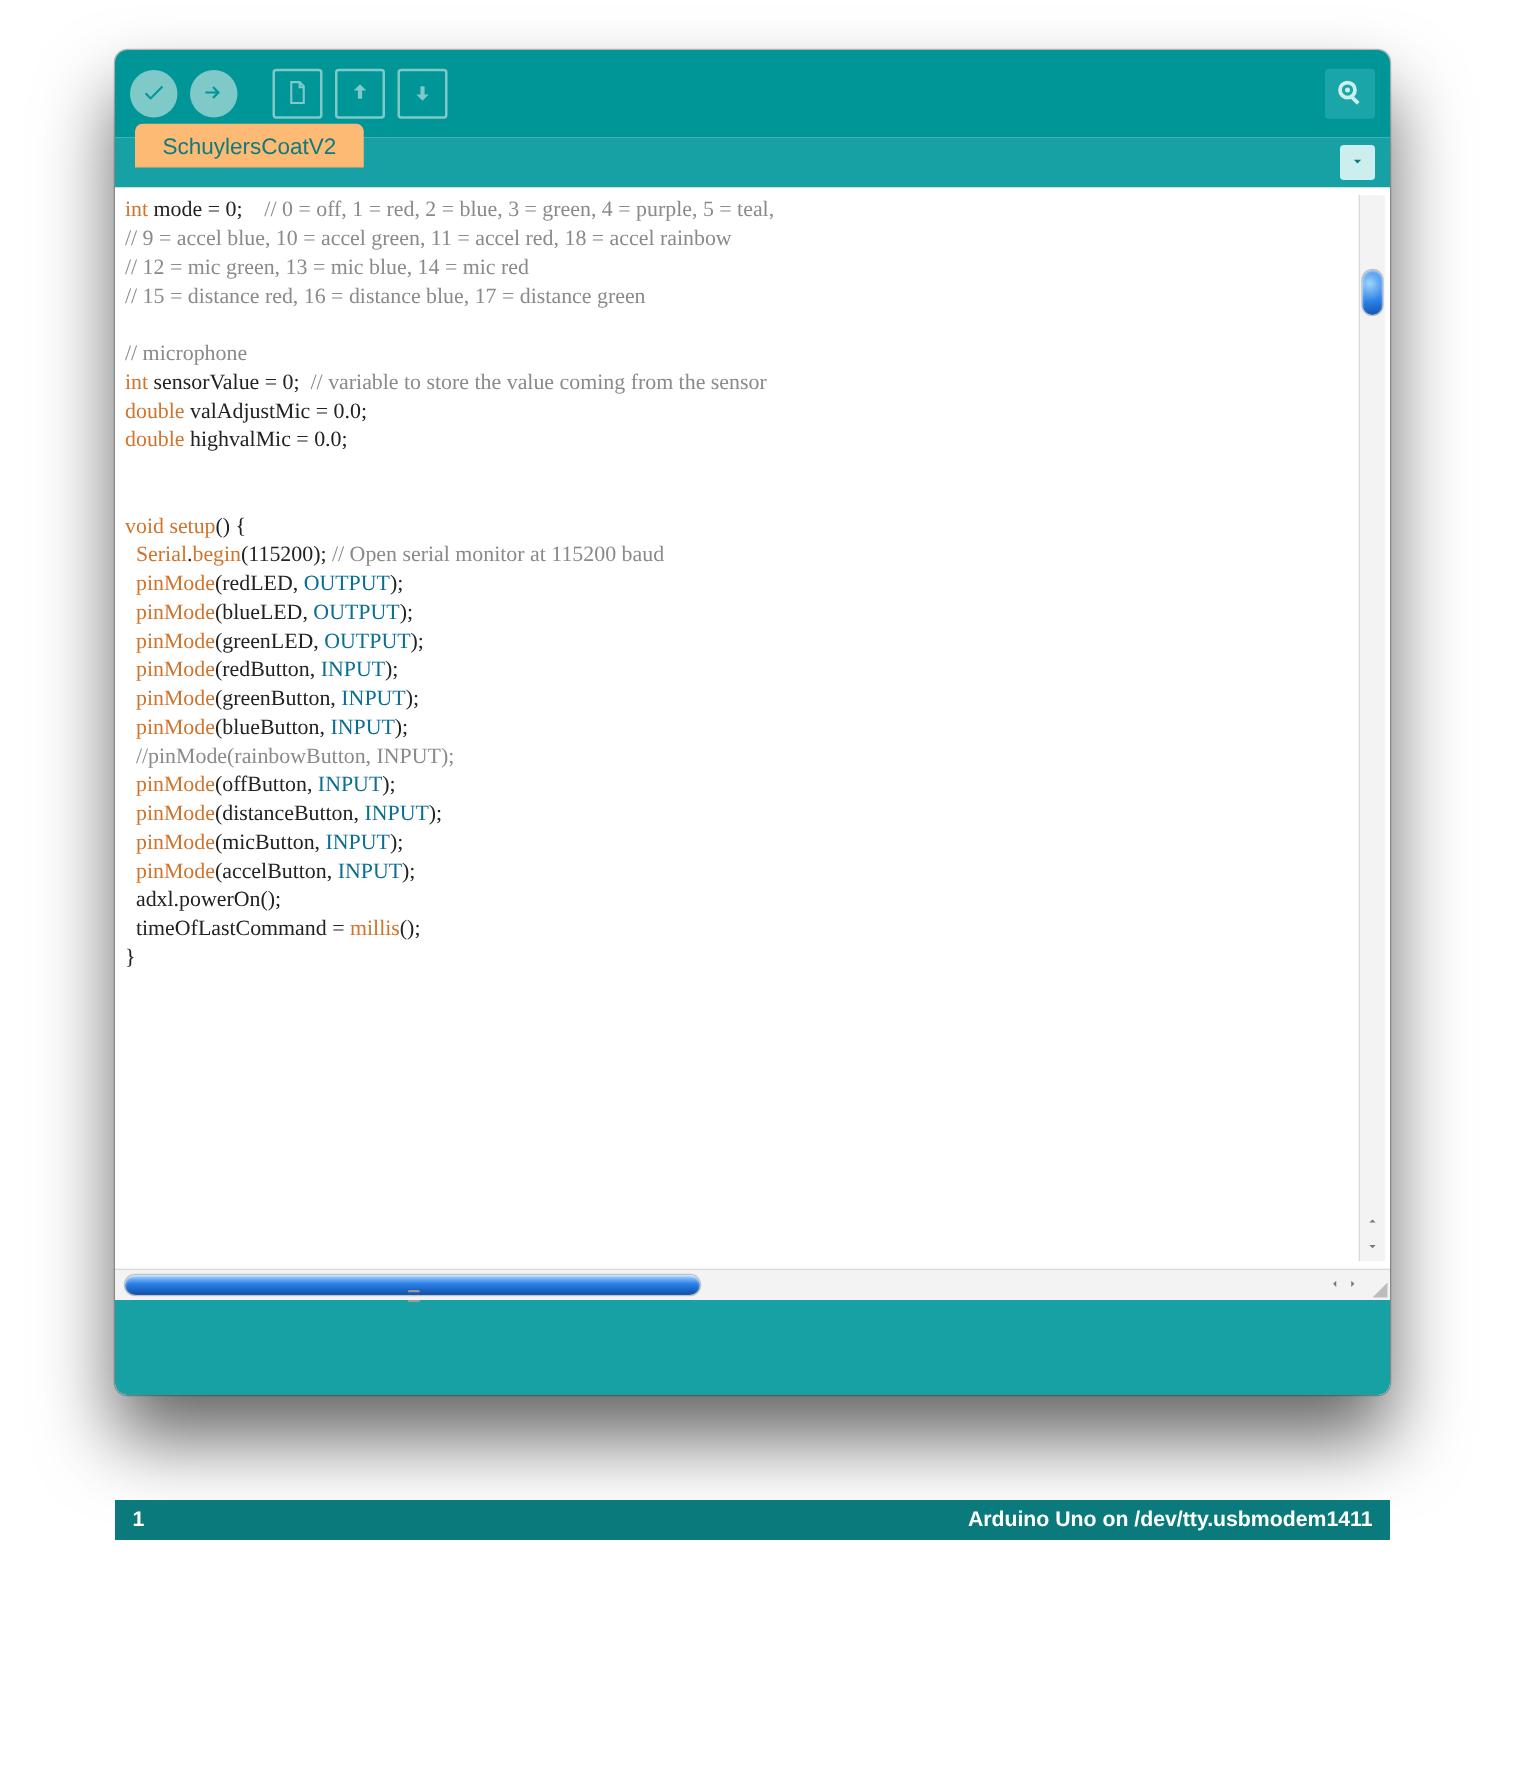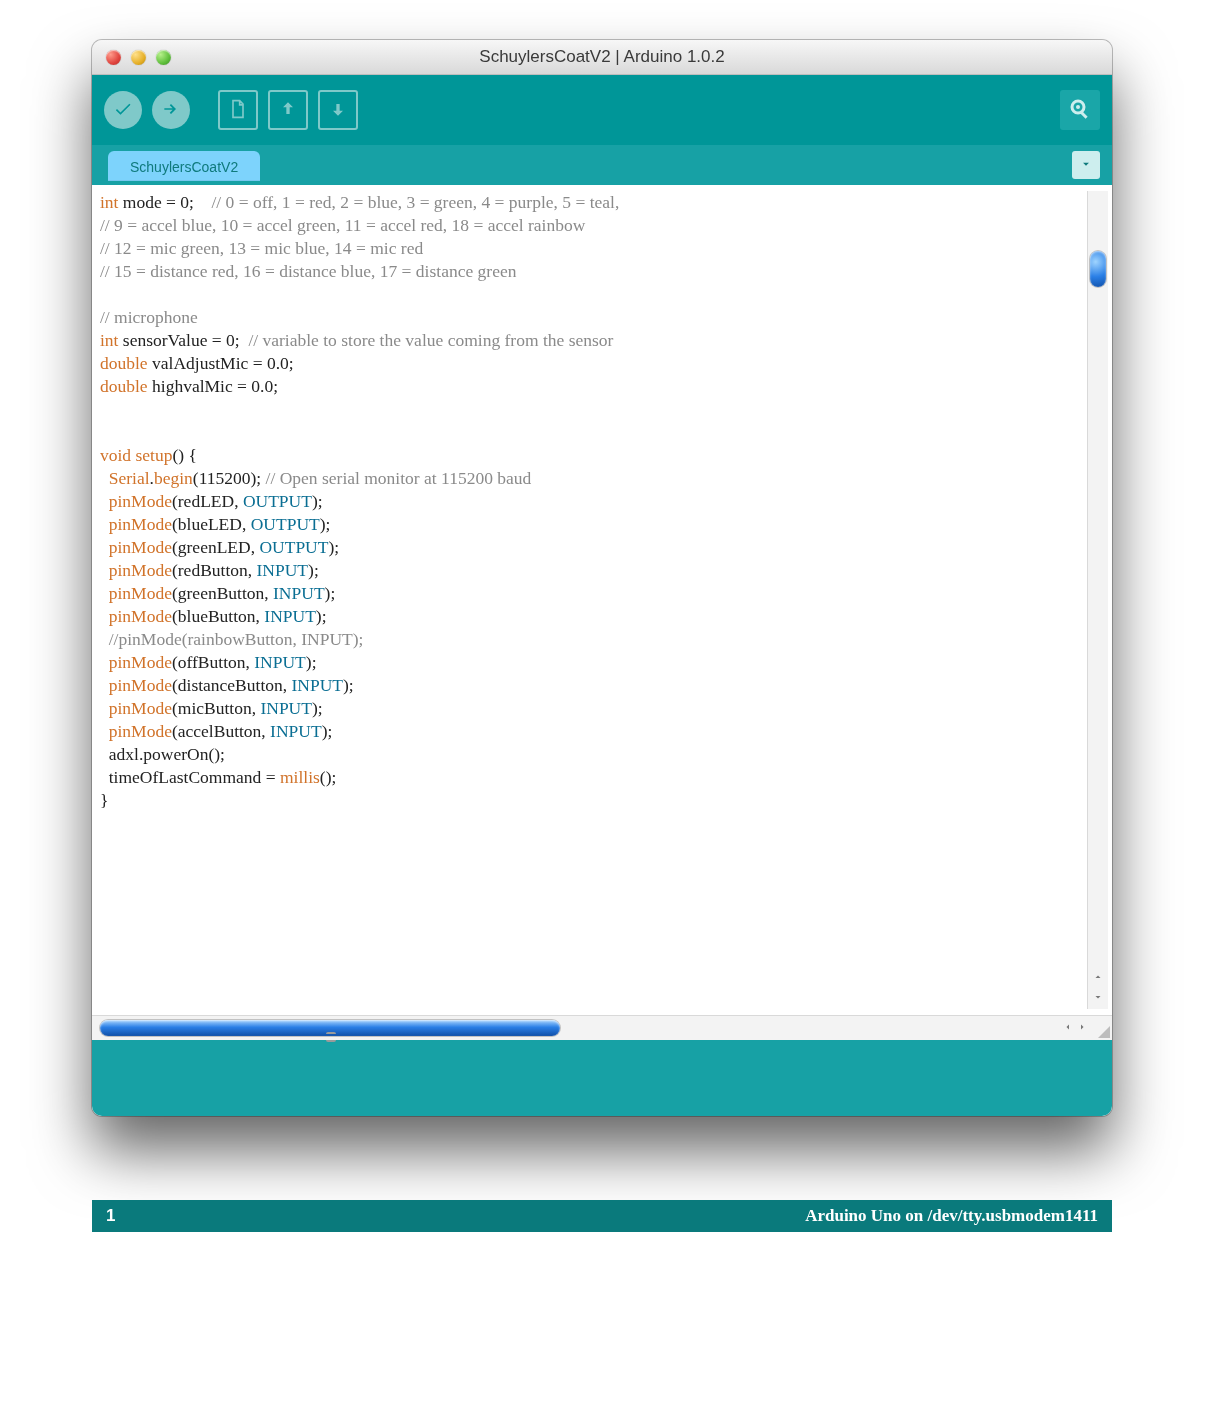--- a/index.html
+++ b/index.html
@@ -96,26 +96,26 @@
   
   .tabstrip {
     height: 40px;
     background: #17a1a5;
     display: flex;
     align-items: flex-end;
     padding-left: 16px;
     position: relative;
   }
   .tab {
-    background: #7dd3fc;
+    background: #fdba74;
     color: #0f7a7c;
-    font-size: 14px;
+    font-size: 18px;
     padding: 8px 22px 6px 22px;
     border-radius: 6px 6px 0 0;
-    margin-bottom: 4px;
+    margin-bottom: 16px;
     box-shadow: 0 -1px 0 rgba(0,0,0,0.05) inset;
   }
   .tabs-dropdown {
     position: absolute;
     right: 12px; top: 6px;
     width: 28px; height: 28px;
     background: #cdeeee;
     border-radius: 3px;
     display: flex; align-items: center; justify-content: center;
   }
@@ -231,21 +231,20 @@
     font-size: 17px;
     font-weight: 600;
     display: flex;
     align-items: center;
     padding: 0 14px;
     box-sizing: border-box;
   }
   .statusbar .right {
     margin-left: auto;
     font-weight: 600;
-    font-family: Liberation Serif, serif;
   }
 
   
   .bookshadow {
     position:absolute;
     left:40px; top:6px;
     width:1144px; height:1340px;
     border-radius: 36px;
     background: #000;
     filter: blur(2px);
@@ -253,28 +252,20 @@
   }
 </style>
 </head>
 <body>
 
 <div class="stage">
   <div class="bookshadow"></div>
 
   <div class="mac-window">
 
-    <div class="titlebar">
-      <div class="traffic">
-        <div class="tl tl-close"></div>
-        <div class="tl tl-minimize"></div>
-        <div class="tl tl-zoom"></div>
-      </div>
-      <div class="titlebar-title">SchuylersCoatV2 | Arduino 1.0.2</div>
-    </div>
 
     <div class="toolbar">
       <div class="tb-btn" title="Verify">
         <span>
           <svg viewBox="0 0 24 24">
               <path d="M9 16.2 4.8 12l-1.4 1.4L9 19l12-12-1.4-1.4z"></path>
             </svg>
         </span>
       </div>
       <div class="tb-btn" title="Upload">

